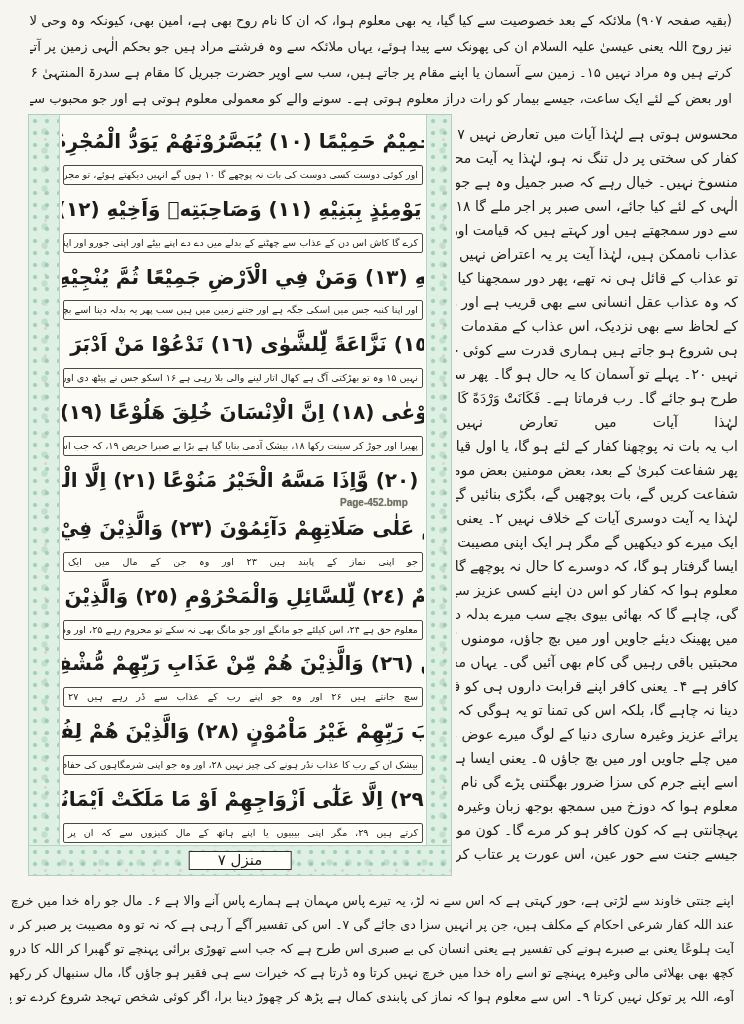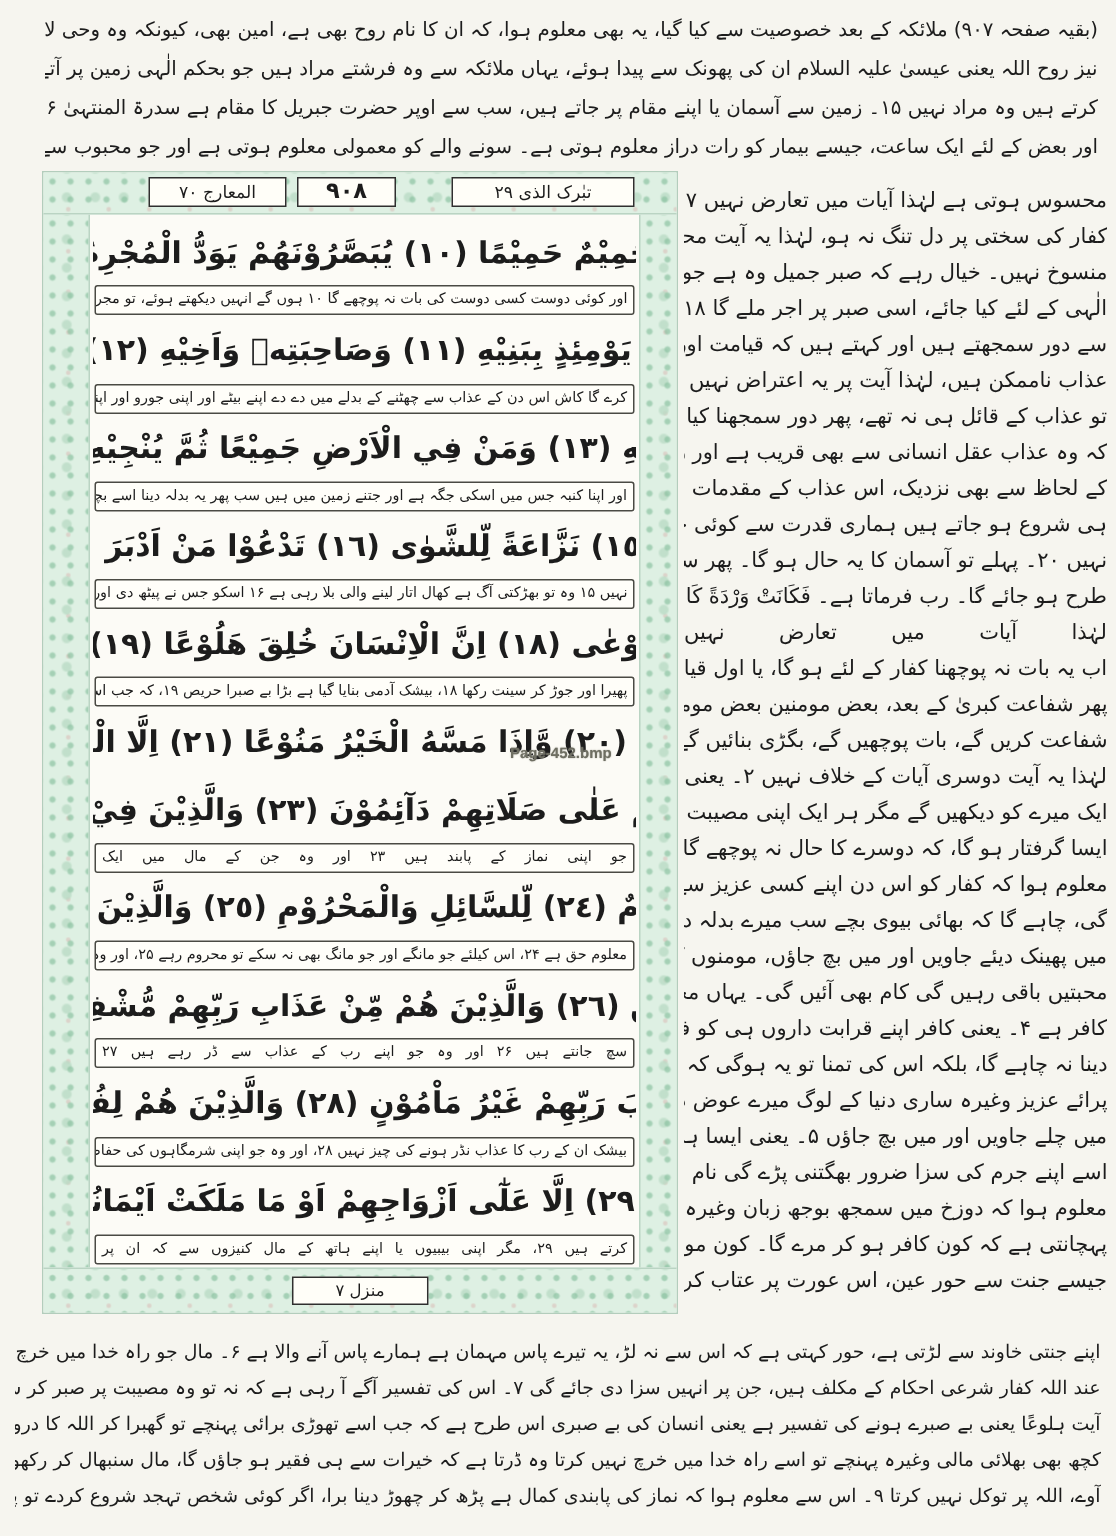--- a/index.html
+++ b/index.html
@@ -30,21 +30,21 @@
   .side.left{width:24px;border-left:1px solid #bad4c3;}
   .side.right{width:30px;border-right:1px solid #bad4c3;}
   .quran-content{flex:1 1 auto;display:flex;flex-direction:column;background:#fcfbf6;padding:2px 2px;min-width:0;}
   .qline{direction:rtl;white-space:nowrap;overflow:hidden;}
   .qline.arabic{flex:1 1 auto;font-size:20px;font-weight:bold;text-align:center;display:flex;align-items:center;justify-content:center;letter-spacing:0.2px;}
   .qline.urdu{flex:0 0 20px;height:20px;line-height:17px;font-size:9.6px;border:1px solid #4a4a44;border-radius:2px;background:#fffef9;padding:0 4px;box-sizing:border-box;text-align:justify;text-align-last:justify;margin:0 1px;}
   .hdr{position:absolute;top:3px;height:20px;line-height:18px;background:#fffef8;border:1px solid #2f2f2f;box-sizing:border-box;text-align:center;font-size:11.5px;direction:rtl;overflow:hidden;white-space:nowrap;}
   .hdr.surah{left:70px;width:92px;}
   .hdr.pgnum{left:169px;width:66px;font-weight:bold;font-size:15px;line-height:17px;}
   .hdr.juz{left:272px;width:122px;}
-  .manzil{position:absolute;left:50%;transform:translateX(-50%);top:5px;height:19px;line-height:17px;padding:0 28px;background:#fffef8;border:1px solid #2f2f2f;box-sizing:border-box;font-size:11px;direction:rtl;white-space:nowrap;}
+  .manzil{position:absolute;left:50%;transform:translateX(-50%);top:5px;height:19px;line-height:17px;padding:0 28px;background:#fffef8;border:1px solid #2f2f2f;box-sizing:border-box;font-size:15px;direction:rtl;white-space:nowrap;}
   
   .right-column{position:absolute;left:456px;top:122px;width:282px;direction:rtl;}
   .rc-line{height:24px;line-height:24px;font-size:14px;text-align:justify;text-align-last:justify;white-space:nowrap;overflow:hidden;}
   
   .bottom-section{position:absolute;left:10px;top:889px;width:724px;direction:rtl;}
   .bt-line{height:24px;line-height:24px;font-size:12.6px;text-align:justify;text-align-last:justify;white-space:nowrap;overflow:hidden;}
   
   .watermark{position:absolute;left:340px;top:497px;font-family:"Liberation Sans",sans-serif;font-size:10px;font-weight:bold;color:#6e6e62;direction:ltr;text-shadow:0 0 1px #9a9a8e;}
 </style>
 </head>
@@ -55,25 +55,20 @@
     <div class="top-line">(بقیہ صفحہ ۹۰۷) ملائکہ کے بعد خصوصیت سے کیا گیا، یہ بھی معلوم ہوا، کہ ان کا نام روح بھی ہے، امین بھی، کیونکہ وہ وحی لاتے ہیں جو مومنوں کے ایمان کی روح ہے،</div>
 
     <div class="top-line">نیز روح اللہ یعنی عیسیٰ علیہ السلام ان کی پھونک سے پیدا ہوئے، یہاں ملائکہ سے وہ فرشتے مراد ہیں جو بحکم الٰہی زمین پر آتے رہتے ہیں، عابدین فرشتے جو صرف عبادت</div>
 
     <div class="top-line">کرتے ہیں وہ مراد نہیں ۱۵۔ زمین سے آسمان یا اپنے مقام پر جاتے ہیں، سب سے اوپر حضرت جبریل کا مقام ہے سدرۃ المنتہیٰ ۱۶۔ اور بعض کے لئے ایک ہزار برس</div>
 
     <div class="top-line">اور بعض کے لئے ایک ساعت، جیسے بیمار کو رات دراز معلوم ہوتی ہے۔ سونے والے کو معمولی معلوم ہوتی ہے اور جو محبوب سے وصال کرے، اسے ایک ساعت</div>
   </div>
 
 <div class="quran-box">
-  <div class="band-top orn">
-    <div class="hdr surah">المعارج ۷۰</div>
-    <div class="hdr pgnum">۹۰۸</div>
-    <div class="hdr juz">تبٰرک الذی ۲۹</div>
-  </div>
   <div class="box-middle">
     <div class="side left orn"></div>
     <div class="quran-content">
 
         <div class="qline arabic">وَلَا يَسْـَٔلُ حَمِيْمٌ حَمِيْمًا (١٠) يُبَصَّرُوْنَهُمْ يَوَدُّ الْمُجْرِمُ لَوْ يَفْتَدِيْ</div>
 
         <div class="qline urdu">اور کوئی دوست کسی دوست کی بات نہ پوچھے گا ۱۰ ہوں گے انہیں دیکھتے ہوئے، تو مجرم آرزو</div>
 
         <div class="qline arabic">مِنْ عَذَابِ يَوْمِئِذٍ بِبَنِيْهِ (١١) وَصَاحِبَتِهٖ وَاَخِيْهِ (١٢) وَفَصِيْلَتِهِ</div>
 

